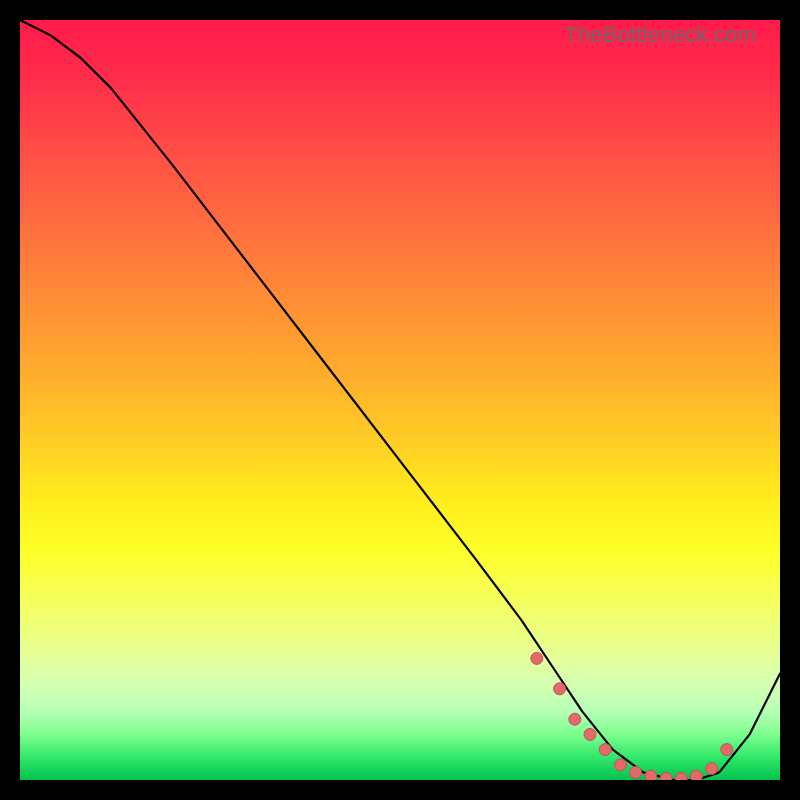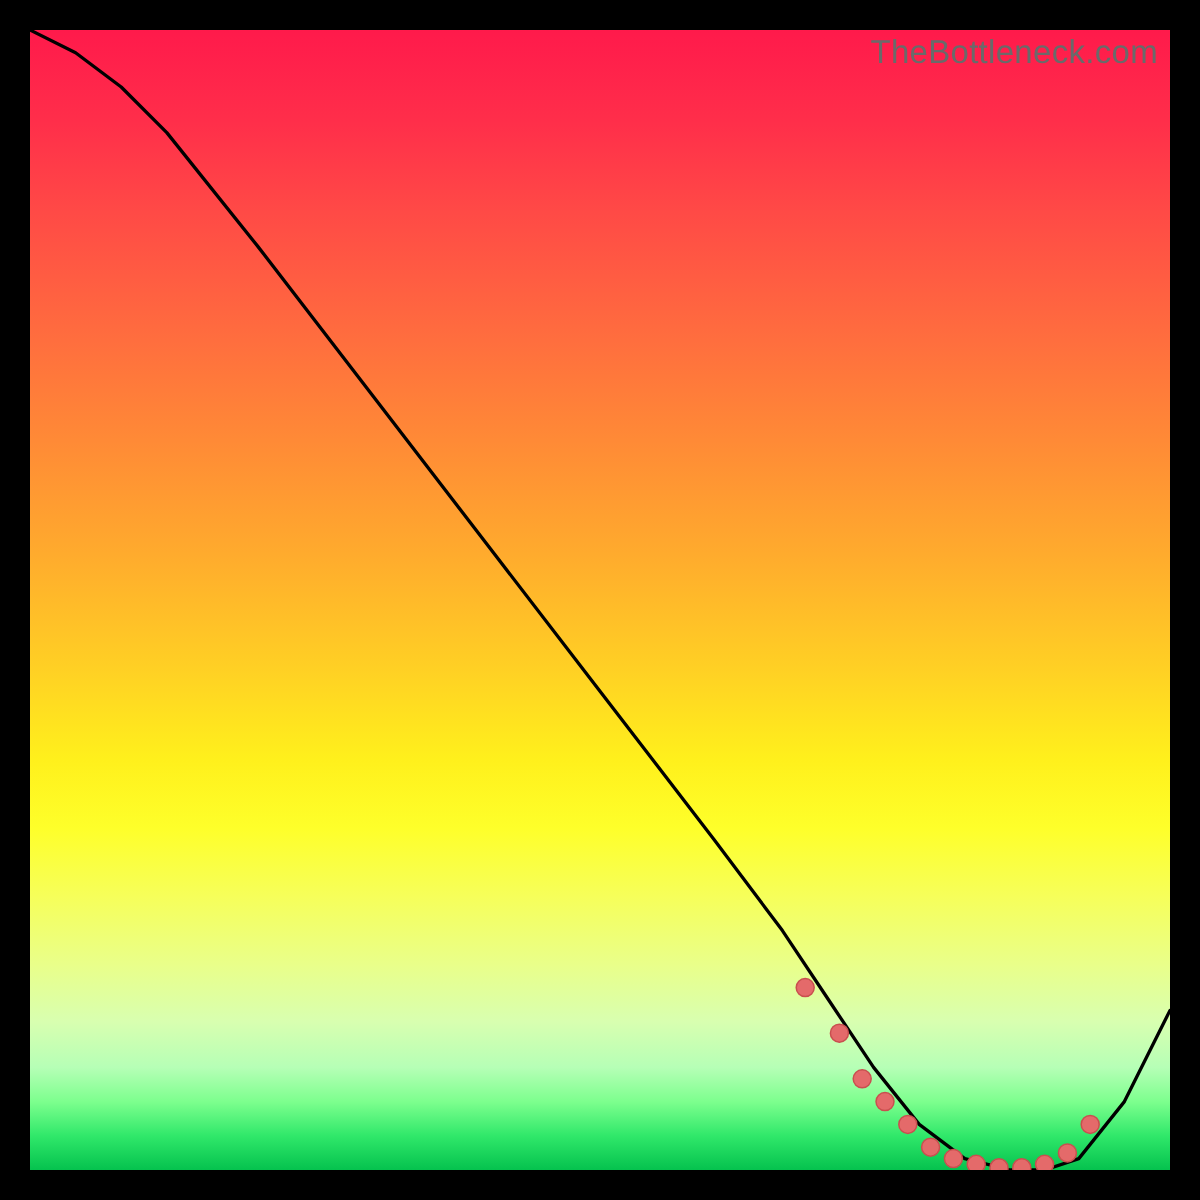--- a/index.html
+++ b/index.html
@@ -48,21 +48,21 @@
   svg.curve {
     position: absolute;
     left: 0;
     top: 0;
     width: 760px;
     height: 760px;
   }
   .watermark {
     position: absolute;
     top: 2px;
-    right: 8px;
+    right: 24px;
     color: #6a6a6a;
     font-size: 22px;
     letter-spacing: 0.2px;
     user-select: none;
   }
 </style>
 </head>
 <body>
 
 <div class="frame">

